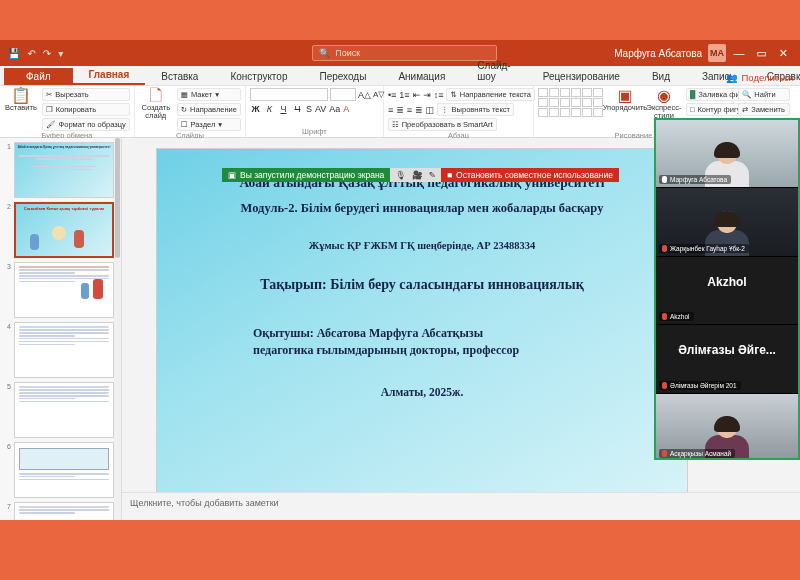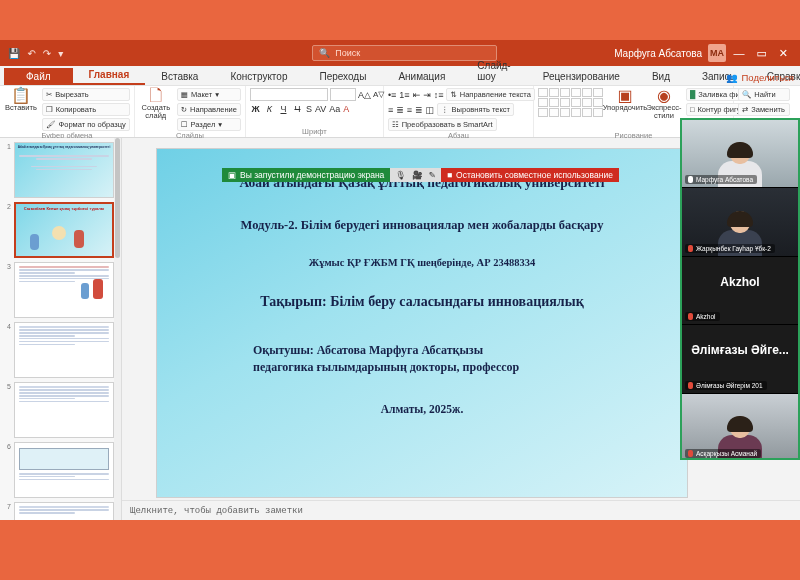--- a/index.html
+++ b/index.html
@@ -118,34 +118,34 @@
   
   .slide-area { position:absolute; left:122px; top:0; right:0; bottom:26px; background:#f3f3f3; }
   .slide {
     position:absolute; left:34px; top:10px; width:532px; height:350px;
     background:linear-gradient(150deg,#6fd0e6 0%, #9fe2ef 40%, #d7f3f8 100%);
     border:1px solid #cfcfcf;
   }
   .slide-inner { position:relative; width:100%; height:100%; padding:14px 18px; }
   .s-line { text-align:center; font-family:"Liberation Serif", serif; font-weight:bold; color:#17224a; }
   .s1 { font-size:13.5px; margin-top:12px; }
-  .s2 { font-size:12.5px; margin-top:27px; }
+  .s2 { font-size:12.5px; margin-top:10px; }
   .s3 { font-size:10.5px; margin-top:24px; }
   .s4 { font-size:14px; margin-top:26px; }
   .s5 { font-size:12px; margin-top:32px; text-align:left; padding-left:78px; line-height:1.45; }
   .s6 { font-size:11.5px; margin-top:26px; }
 
   .notes {
-    position:absolute; left:122px; right:0; bottom:0; height:20px; background:#f3f3f3;
-    border-top:1px solid #e0e0e0; font-size:9px; color:#666; padding:5px 8px;font-family:Liberation Mono, monospace;
+    position:absolute; left:122px; right:0; bottom:0; height:28px; background:#f3f3f3;
+    border-top:1px solid #e0e0e0; font-size:9px; color:#666; padding:5px 8px;
   }
 
   
   .meet {
-    position:absolute; right:0; top:118px; width:120px; height:342px; background:#111;
+    position:absolute; right:0; top:118px; width:146px; height:342px; background:#111;
     border:2px solid #2ca15a; z-index:9; overflow:hidden;
   }
   .tile { position:relative; width:100%; height:68.4px; overflow:hidden; border-bottom:1px solid #000; }
   .tile .name {
     position:absolute; left:3px; bottom:3px; font-size:6.5px; color:#fff;
     background:rgba(0,0,0,.45); padding:1px 4px 1px 3px; border-radius:2px;
     display:flex; align-items:center; gap:3px; max-width:125px; white-space:nowrap; overflow:hidden;
   }
   .mic { width:5px; height:7px; background:#fff; border-radius:2px; position:relative; flex:0 0 auto; }
   .mic.off { background:#e04a3a; }

